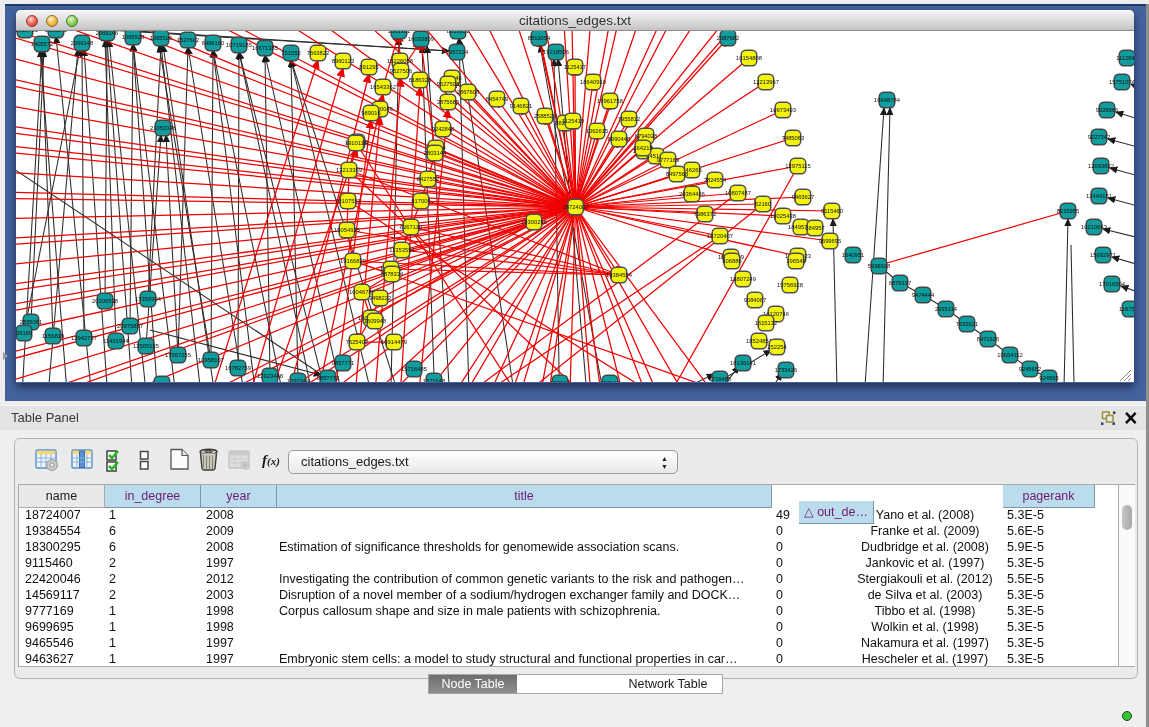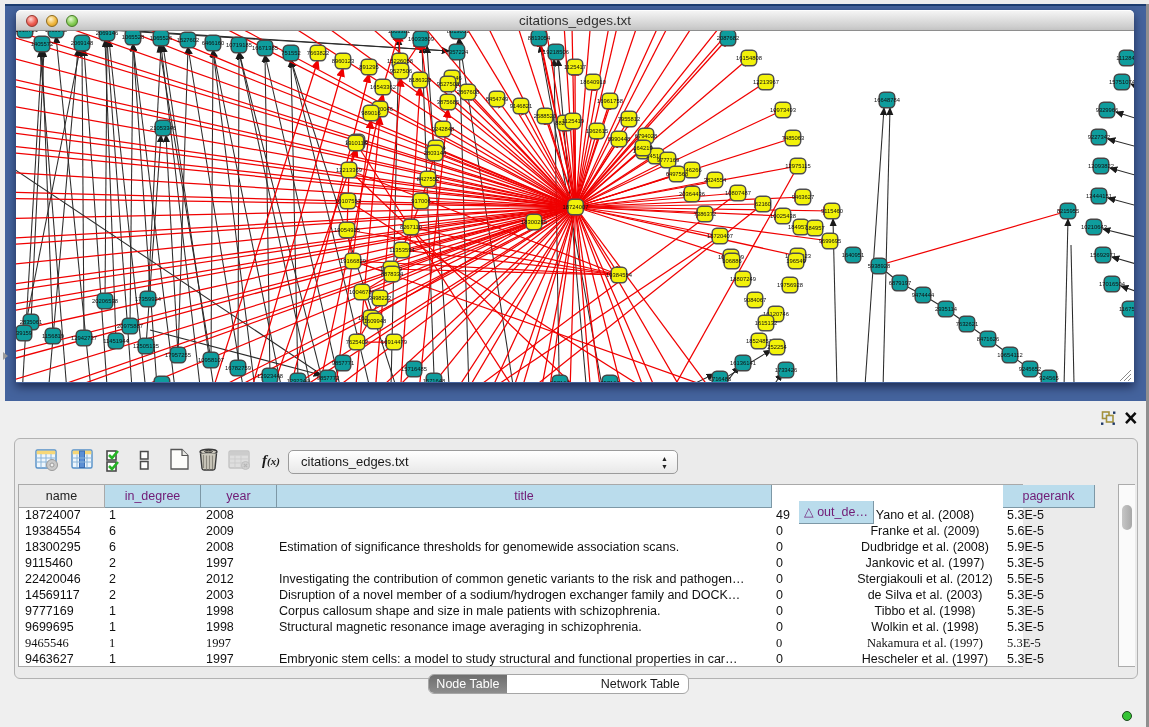--- a/index.html
+++ b/index.html
@@ -8,50 +8,50 @@
 #win { position:absolute; left:16px; top:10px; width:1118px; height:373px; border-radius:5px 5px 0 0; box-shadow:0 4px 10px rgba(0,0,25,0.55); }
 #tbar { position:absolute; left:0; top:0; width:1118px; height:21px; border-radius:5px 5px 0 0; background:linear-gradient(#f7f7f7,#cdcdcd 85%,#c3c3c3); border-bottom:1px solid #8e8e8e; box-shadow:inset 0 1px 0 #fdfdfd; }
 #tbar .tl { position:absolute; top:4.5px; width:12px; height:12px; border-radius:50%; }
 #title { position:absolute; width:100%; text-align:center; top:3px; font-size:13.5px; color:#303030; }
 #tpanel { position:absolute; left:0; top:401px; width:1146px; height:326px; background:#efefef; }
 #tphead { position:absolute; left:0; top:4px; width:1146px; height:25px; background:#e4e4e4; border-top:1px solid #f6f6f6; border-bottom:1px solid #e0e0e0; }
 #tphead span { position:absolute; left:11px; top:4px; font-size:13px; color:#383838; }
 #inner { position:absolute; left:14px; top:37px; width:1124px; height:241px; background:#ebebeb; border:1px solid #b2b2b2; border-radius:6px; }
 #combo { position:absolute; left:273px; top:11px; width:390px; height:24px; background:linear-gradient(#ffffff,#e8e8e8); border:1px solid #9b9b9b; border-radius:5px; font-size:13px; color:#1a1a1a; line-height:22px; padding-left:12px; }
 #combo .arr { position:absolute; right:9px; top:3.5px; font-size:7px; color:#222; line-height:8px; }
-#tblwrap { position:absolute; left:3px; top:45px; width:1005px; height:183px; background:#fff; border:1px solid #a9a9a9; border-right:none; }
+#tblwrap { position:absolute; left:3px; top:45px; width:1116px; height:183px; background:#fff; border:1px solid #a9a9a9; border-right:none; }
 #thead { position:absolute; left:0; top:0; height:23px; width:1076px; }
 #thead div { position:absolute; top:0; height:23px; background:#badcec; border-right:1px solid #7d98a6; border-bottom:1px solid #7d98a6; font-size:12.5px; color:#701a75; text-align:center; line-height:22px; }
 #thead div.gray { background:#e9e9e9; border-right:1px solid #a9a9a9; border-bottom:1px solid #a9a9a9; color:#222; }
 .trow { position:absolute; left:0; width:1076px; height:16px; font-size:12.5px; color:#101010; white-space:nowrap; }
 .trow div { position:absolute; top:0; height:16px; line-height:15px; overflow:hidden; }
 .c0 { left:6px;   width:80px; }
 .c1 { left:90px;  width:90px; }
 .c2 { left:187px; width:70px; }
 .c3 { left:260px; width:492px; }
 .c4 { left:757px; width:70px; }
 .c5 { left:828px; width:156px; text-align:center; }
 .c6 { left:988px; width:90px; }
 #vscroll { position:absolute; right:2px; top:45px; width:17px; height:183px; background:#fafafa; border:1px solid #ababab; border-right:none;}
 #vthumb { position:absolute; left:2.5px; top:20px; width:10px; height:25px; background:linear-gradient(90deg,#c6c6c6,#a8a8a8); border-radius:5px; }
-#tabs { position:absolute; left:428px; top:674px; width:261px; height:20px; background:#fff; border:1px solid #a6a6a6; border-radius:6px; display:flex; font-size:12.5px; overflow:hidden; }
+#tabs { position:absolute; left:428px; top:674px; width:295px; height:20px; background:#fff; border:1px solid #a6a6a6; border-radius:0; display:flex; font-size:12.5px; overflow:hidden; }
 #tabs div { line-height:19px; text-align:center; color:#1a1a1a; }
 #tabs .sel { background:linear-gradient(#6e6e6e,#8d8d8d); color:#fff; width:88px; }
 #memory { position:absolute; right:36px; top:709px; font-size:10.5px; color:#222;margin-top:16px; }
 #memdot { position:absolute; right:17px; top:711px; width:10px; height:10px; background:#35c435; border:1px solid #1c471c; border-radius:50%; }
 #grip { position:absolute; left:3px; top:352px; width:0; height:0; border-top:4px solid transparent; border-bottom:4px solid transparent; border-left:5px solid #9a9a9a; }
 .trow:nth-child(1) { top:0px; }
 .trow:nth-child(2) { top:16px; }
 .trow:nth-child(3) { top:32px; }
 .trow:nth-child(4) { top:48px; }
 .trow:nth-child(5) { top:64px; }
 .trow:nth-child(6) { top:80px; }
 .trow:nth-child(7) { top:96px; }
 .trow:nth-child(8) { top:112px; }
-.trow:nth-child(9) { top:128px;font-family:Liberation Serif, serif; }
+.trow:nth-child(9) { top:128px; }
 .trow:nth-child(10) { top:144px; }
 </style></head>
 <body>
 <div id="desk"></div>
 <div id="rband"></div>
 <div id="grip"></div>
 <div id="win">
   <div id="tbar">
     <div id="title">citations_edges.txt</div>
     <div class="tl" style="left:10px;background:radial-gradient(circle at 38% 32%,#ffd8d5,#ed5c50 55%,#c93a31);border:1px solid #99342c;"></div>
@@ -613,20 +613,23 @@
     <text x="796" y="262.8" font-size="5.8" font-family="Liberation Sans,sans-serif" fill="#111" text-anchor="middle">196549</text>
 <rect x="526.2" y="214.2" width="15.5" height="15.5" rx="4.5" fill="#f2f20a" stroke="#4e4e4e" stroke-width="1.5"></rect>
     <text x="534" y="223.8" font-size="5.8" font-family="Liberation Sans,sans-serif" fill="#111" text-anchor="middle">18300295</text>
 <g stroke="#8a8a8a" stroke-width="1">
       <line x1="1120" y1="381" x2="1131" y2="370"></line>
       <line x1="1124" y1="381" x2="1131" y2="374"></line>
       <line x1="1128" y1="381" x2="1131" y2="378"></line>
     </g>
 </svg>
 <div id="tpanel">
+  <div id="tphead">
+      <span>Table Panel</span>
+    </div>
   <svg width="40" height="16" viewBox="0 0 40 16" style="position:absolute;left:1100px;top:10px">
     <rect x="2.5" y="1" width="6.5" height="6.5" fill="#e4eefa" stroke="#a3913d" stroke-width="1.6"></rect>
     <rect x="6.5" y="4.5" width="6.5" height="6.5" fill="#e4eefa" stroke="#a3913d" stroke-width="1.6"></rect>
     <rect x="13" y="0.5" width="2.4" height="2.4" fill="#1c3766"></rect>
     <rect x="1" y="11.5" width="2.4" height="2.4" fill="#1c3766"></rect>
     <rect x="12.5" y="11.5" width="2.4" height="2.4" fill="#1c3766"></rect>
     <path d="M26 1.8l9.6 10.4M35.6 1.8L26 12.2" stroke="#0c0c0c" stroke-width="2.5"></path>
   </svg>
   <div id="inner">
     <svg width="260" height="28" viewBox="0 0 260 28" style="position:absolute;left:18px;top:9px">
@@ -741,21 +744,20 @@
             <div class="c2">1998</div>
             <div class="c3">Corpus callosum shape and size in male patients with schizophrenia.</div>
             <div class="c4">0</div>
             <div class="c5">Tibbo et al. (1998)</div>
             <div class="c6">5.3E-5</div>
           </div>
 <div class="trow">
             <div class="c0">9699695</div>
             <div class="c1">1</div>
             <div class="c2">1998</div>
-            <div class="c3">Structural magnetic resonance image averaging in schizophrenia.</div>
             <div class="c4">0</div>
             <div class="c5">Wolkin et al. (1998)</div>
             <div class="c6">5.3E-5</div>
           </div>
 <div class="trow">
             <div class="c0">9465546</div>
             <div class="c1">1</div>
             <div class="c2">1997</div>
             <div class="c4">0</div>
             <div class="c5">Nakamura et al. (1997)</div>

